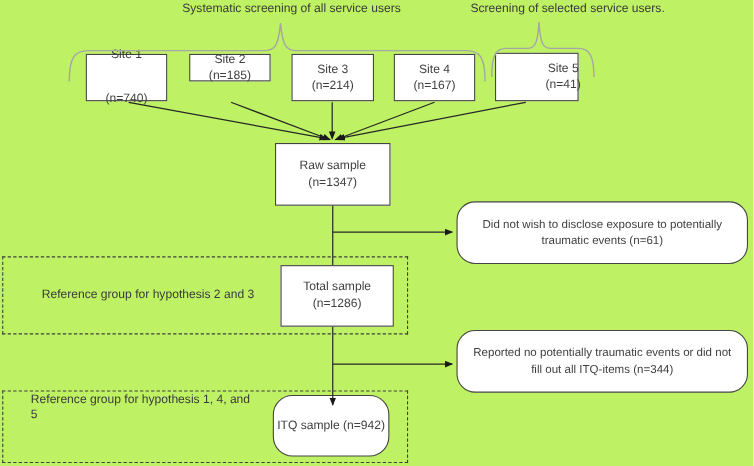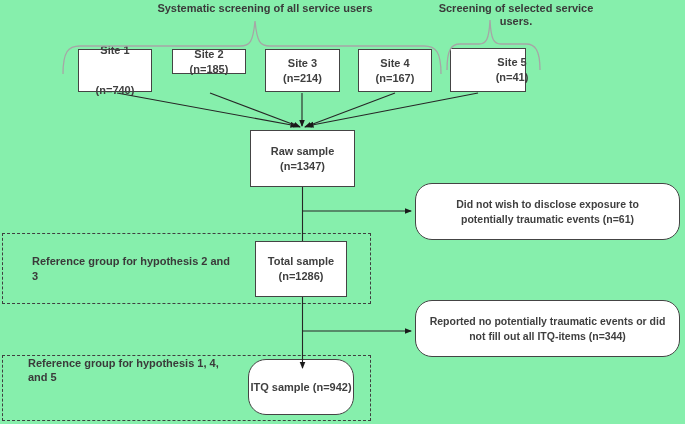--- a/index.html
+++ b/index.html
@@ -1,18 +1,18 @@
 <!DOCTYPE html>
 <html><head>
 <meta charset="utf-8">
 <style>
   html,body{margin:0;padding:0;background:#fff;}
   #canvas{
-    position:relative;width:685px;height:424px;background:#86efac;overflow:hidden;
-    font-family:"Liberation Sans", sans-serif;color:#3f3f3f;font-weight:bold;
+    position:relative;width:685px;height:424px;background:#bef264;overflow:hidden;
+    font-family:"Liberation Sans", sans-serif;color:#3f3f3f;
   }
   .toplabel{
     position:absolute;font-size:11px;text-align:center;color:#3a3a3a;line-height:1.2;
   }
   .box{
     position:absolute;border:1px solid #444;background:#fff;
     display:flex;flex-direction:column;align-items:center;justify-content:center;
     font-size:11px;line-height:1.35;text-align:center;box-sizing:border-box;
   }
   .excl{
@@ -63,21 +63,21 @@
     <span>Raw sample</span>
     <span>(n=1347)</span>
   </div>
 
   <div class="box excl" style="left:415px;top:183px;width:265px;height:57px;">
     <span>Did not wish to disclose exposure to potentially traumatic events (n=61)</span>
   </div>
 
   <div class="dashedbox" style="left:2px;top:233px;width:369px;height:71px;"></div>
   <div class="reflabel" style="left:32px;top:233px;width:205px;height:71px;">Reference group for hypothesis 2 and 3</div>
-  <div class="box" style="left:255px;top:241px;width:92px;height:56px;">
+  <div class="box" style="left:255px;top:241px;width:103px;height:56px;">
     <span>Total sample</span>
     <span>(n=1286)</span>
   </div>
 
   <div class="box excl" style="left:415px;top:300px;width:265px;height:57px;padding:4px 12px;">
     <span>Reported no potentially traumatic events or did not fill out all ITQ-items (n=344)</span>
   </div>
 
   <div class="dashedbox" style="left:2px;top:355px;width:369px;height:66px;"></div>
   <div class="reflabel" style="left:28px;top:337px;width:200px;height:66px;">Reference group for hypothesis 1, 4, and 5</div>

